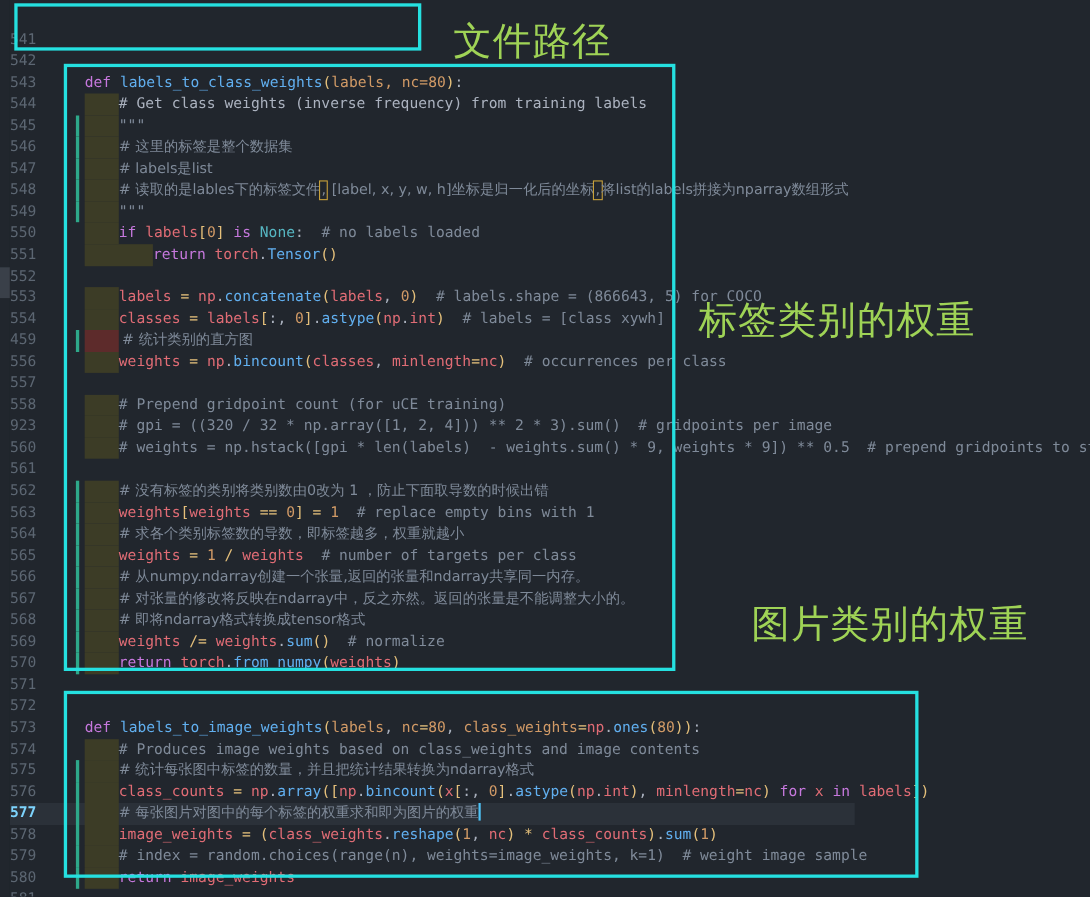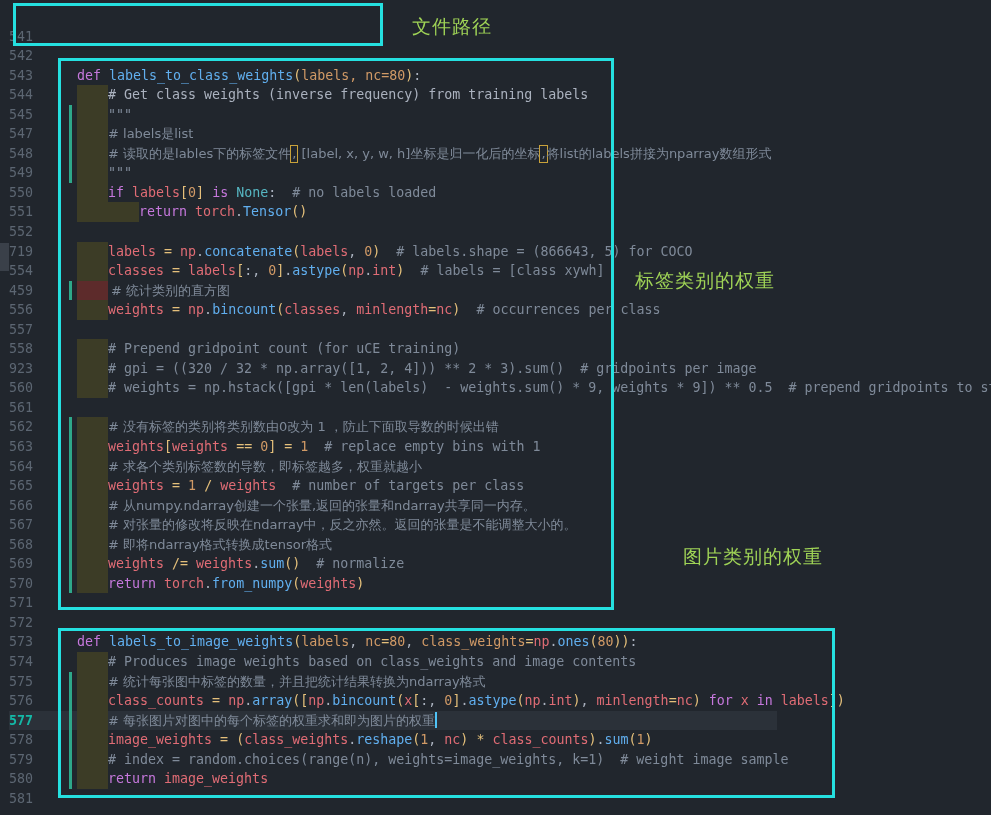--- a/index.html
+++ b/index.html
@@ -49,21 +49,21 @@
 
   .row {
     position: relative;
     height: 19.55px;
     white-space: pre;
     font-family: "DejaVu Sans Mono", "Liberation Mono", monospace;
     font-size: 13.3px;
     line-height: 19.55px;
   }
   .row.active { background: #2b3139; }
-  .row.active .ln { color: #14b8a6; font-weight: bold; }
+  .row.active .ln { color: #7dd3fc; font-weight: bold; }
 
   .ln {
     position: absolute; left: 0; top: 0; width: 52px;
     text-align: left;
     color: #5c6672;
     font-size: 13.3px;
     font-family: "DejaVu Sans Mono", "Liberation Mono", monospace;
   }
   
   .gitbar {
@@ -123,21 +123,21 @@
   }
   #box-breadcrumb { left: 13px;  top: 3px;   width: 370px; height: 43px; }
   #box-func1      { left: 58px;  top: 58px;  width: 556px; height: 552px; }
   #box-func2      { left: 58px;  top: 628px; width: 777px; height: 170px; }
 
   
   .anno-text {
     position: absolute;
     color: #9fd356;
     font-family: "DejaVu Sans", "Liberation Sans", sans-serif;
-    font-size: 19px;
+    font-size: 35px;
     font-weight: 500;
     letter-spacing: 1px;
     white-space: nowrap;
   }
   #anno-path   { left: 412px; top: 14px;  }
   #anno-class  { left: 635px; top: 268px; }
   #anno-image  { left: 648px; top: 544px; margin-left: 35px; }
 </style>
 </head>
 <body>
@@ -194,20 +194,26 @@
         <span class="code" style="left:99px"># Get class weights (inverse frequency) from training labels</span>
       </div>
 
       <div class="row">
         <span class="ln">545</span>
         <div class="gitbar"></div>
         <div class="indent i1"></div>
         <span class="code cmt" style="left:99px">"""</span>
       </div>
 
+      <div class="row">
+        <span class="ln">546</span>
+        <div class="gitbar"></div>
+        <div class="indent i1"></div>
+        <span class="code cmt-cn" style="left:99px"># 这里的标签是整个数据集</span>
+      </div>
 
       <div class="row">
         <span class="ln">547</span>
         <div class="gitbar"></div>
         <div class="indent i1"></div>
         <span class="code cmt-cn" style="left:99px"># labels是list</span>
       </div>
 
       <div class="row">
         <span class="ln">548</span>
@@ -233,21 +239,21 @@
         <span class="ln">551</span>
         <div class="indent i2"></div>
         <span class="code" style="left:130px"><span class="kw">return</span> <span class="var">torch</span><span class="pun">.</span><span class="fn">Tensor</span><span class="op">()</span></span>
       </div>
 
       <div class="row">
         <span class="ln">552</span>
       </div>
 
       <div class="row">
-        <span class="ln">719</span>
+        <span class="ln">553</span>
         <div class="indent i1"></div>
         <span class="code" style="left:99px"><span class="var">labels</span> <span class="op">=</span> <span class="var">np</span><span class="pun">.</span><span class="fn">concatenate</span><span class="op">(</span><span class="var">labels</span><span class="pun">,</span> <span class="num">0</span><span class="op">)</span>  <span class="cmt"># labels.shape = (866643, 5) for COCO</span></span>
       </div>
 
       <div class="row">
         <span class="ln">554</span>
         <div class="indent i1"></div>
         <span class="code" style="left:99px"><span class="var">classes</span> <span class="op">=</span> <span class="var">labels</span><span class="op">[</span><span class="pun">:,</span> <span class="num">0</span><span class="op">]</span><span class="pun">.</span><span class="fn">astype</span><span class="op">(</span><span class="var">np</span><span class="pun">.</span><span class="var">int</span><span class="op">)</span>  <span class="cmt"># labels = [class xywh]</span></span>
       </div>
 

